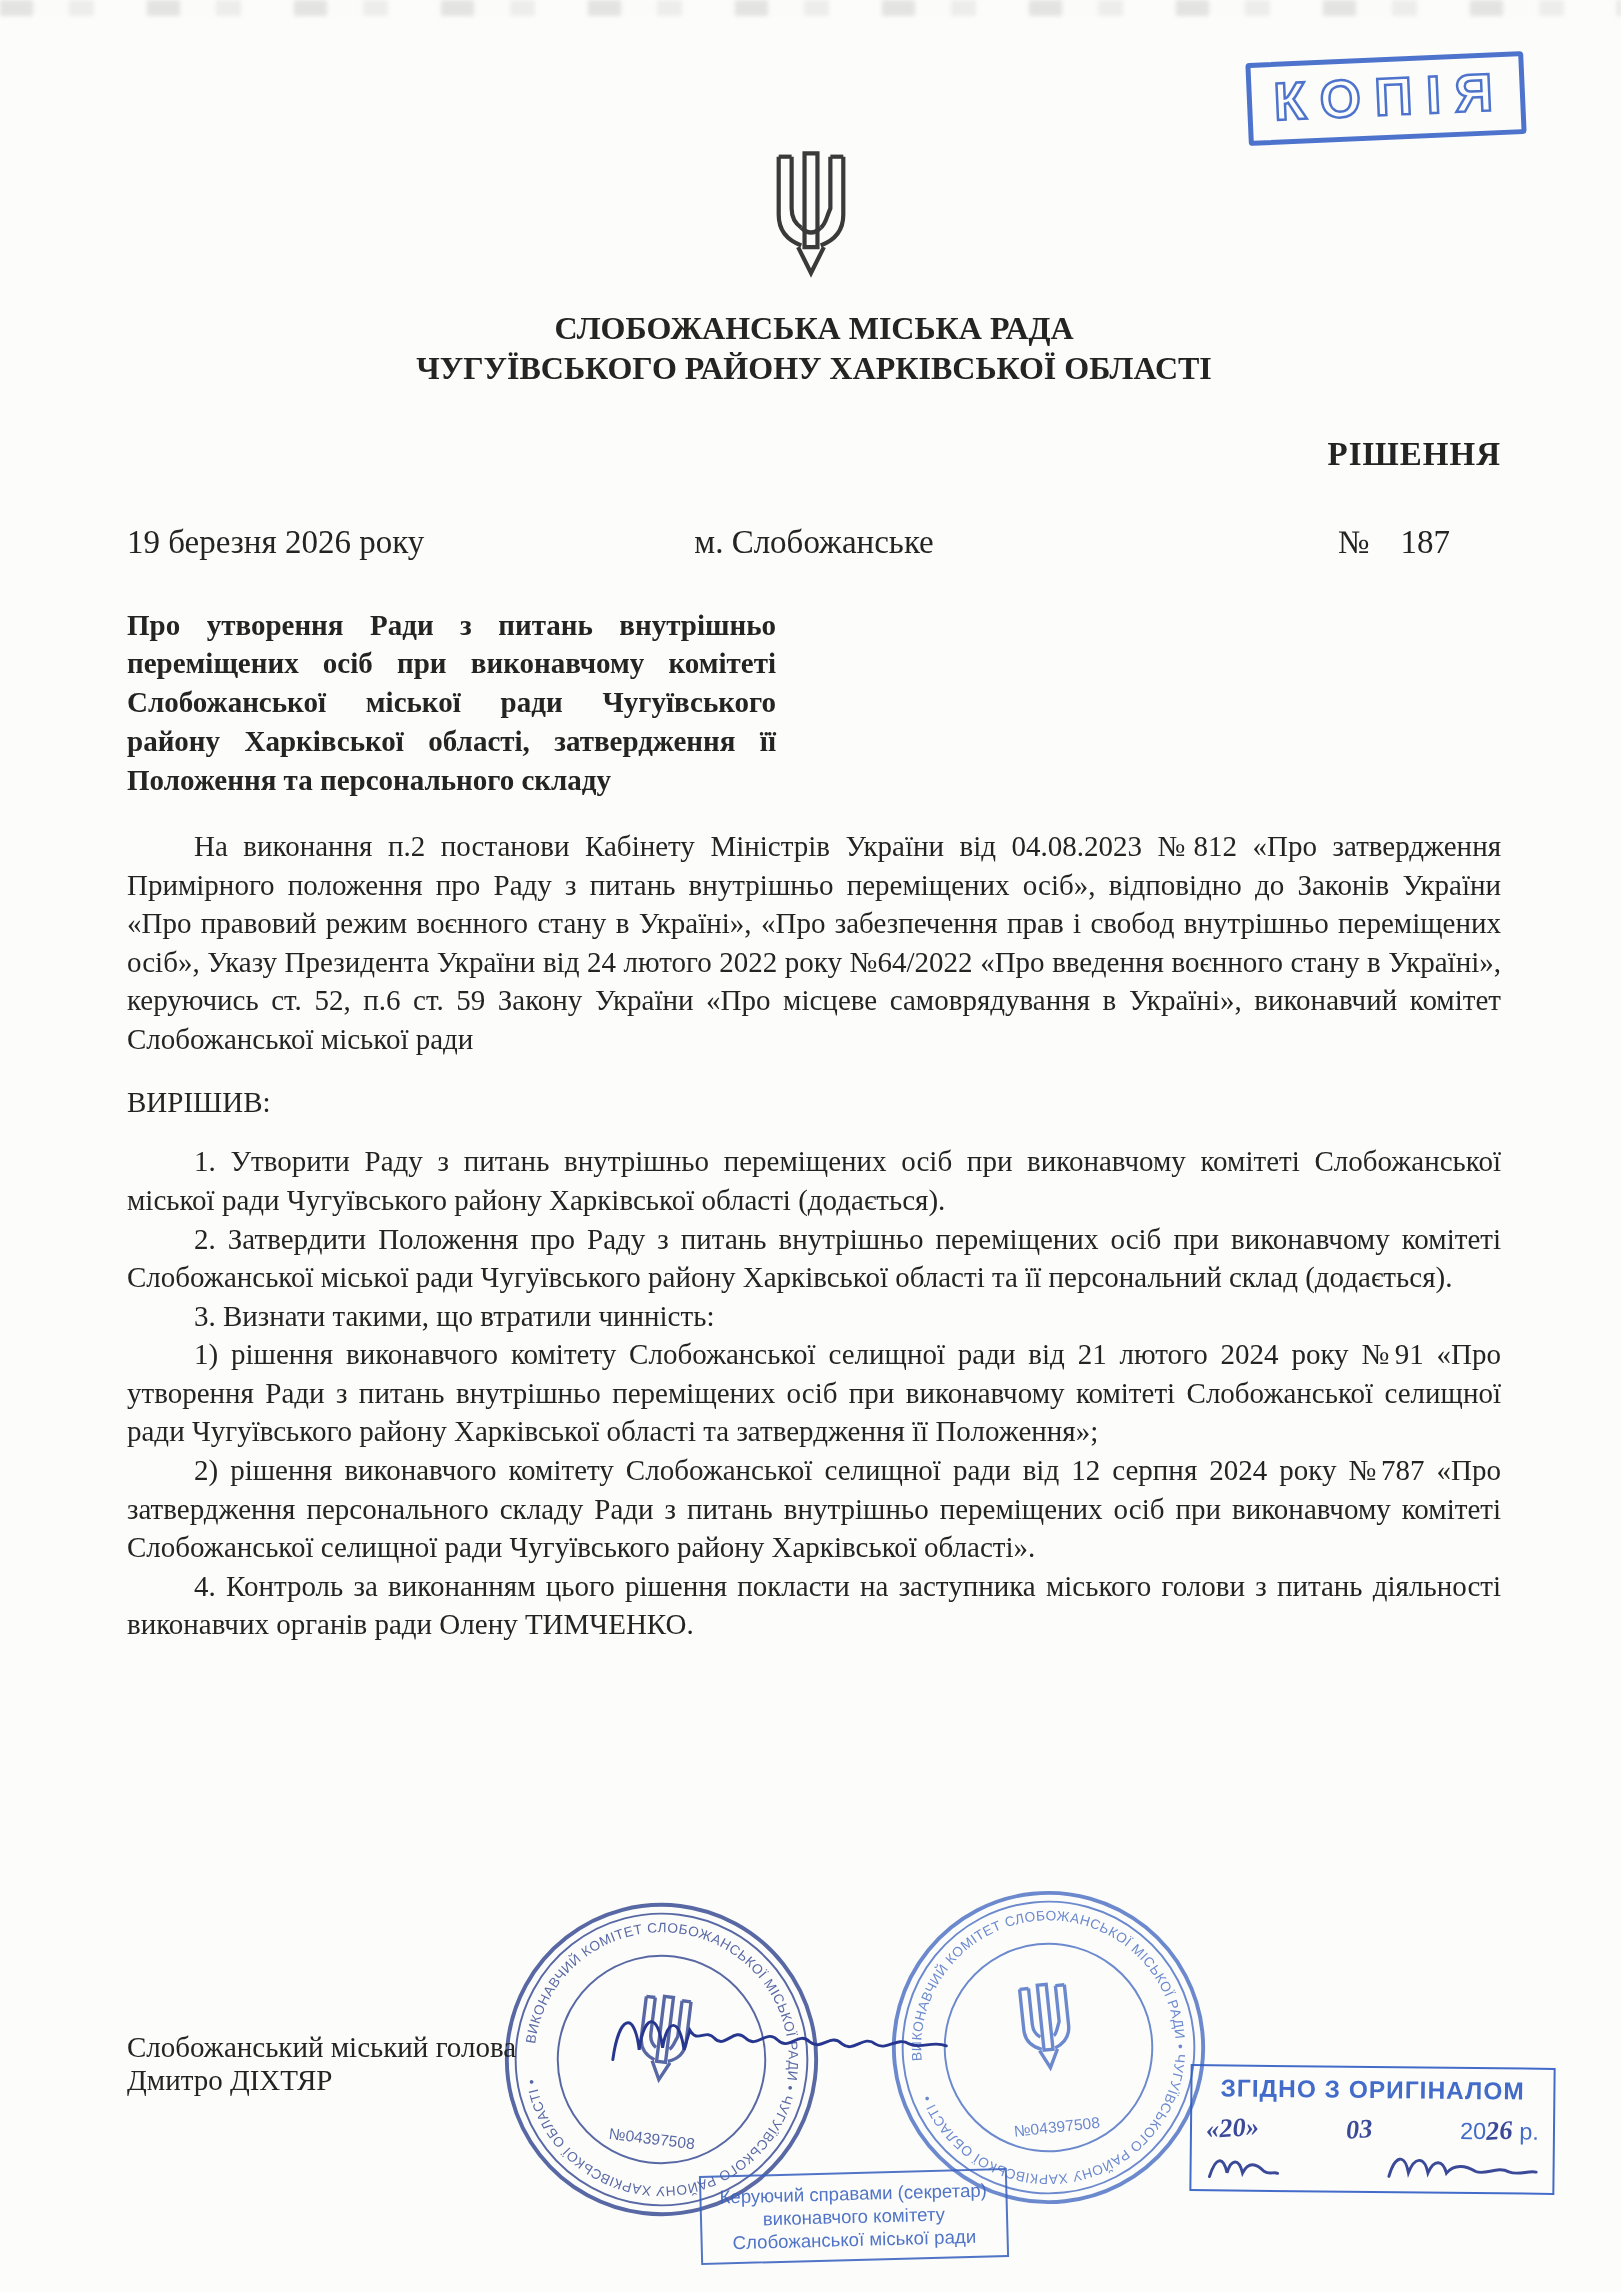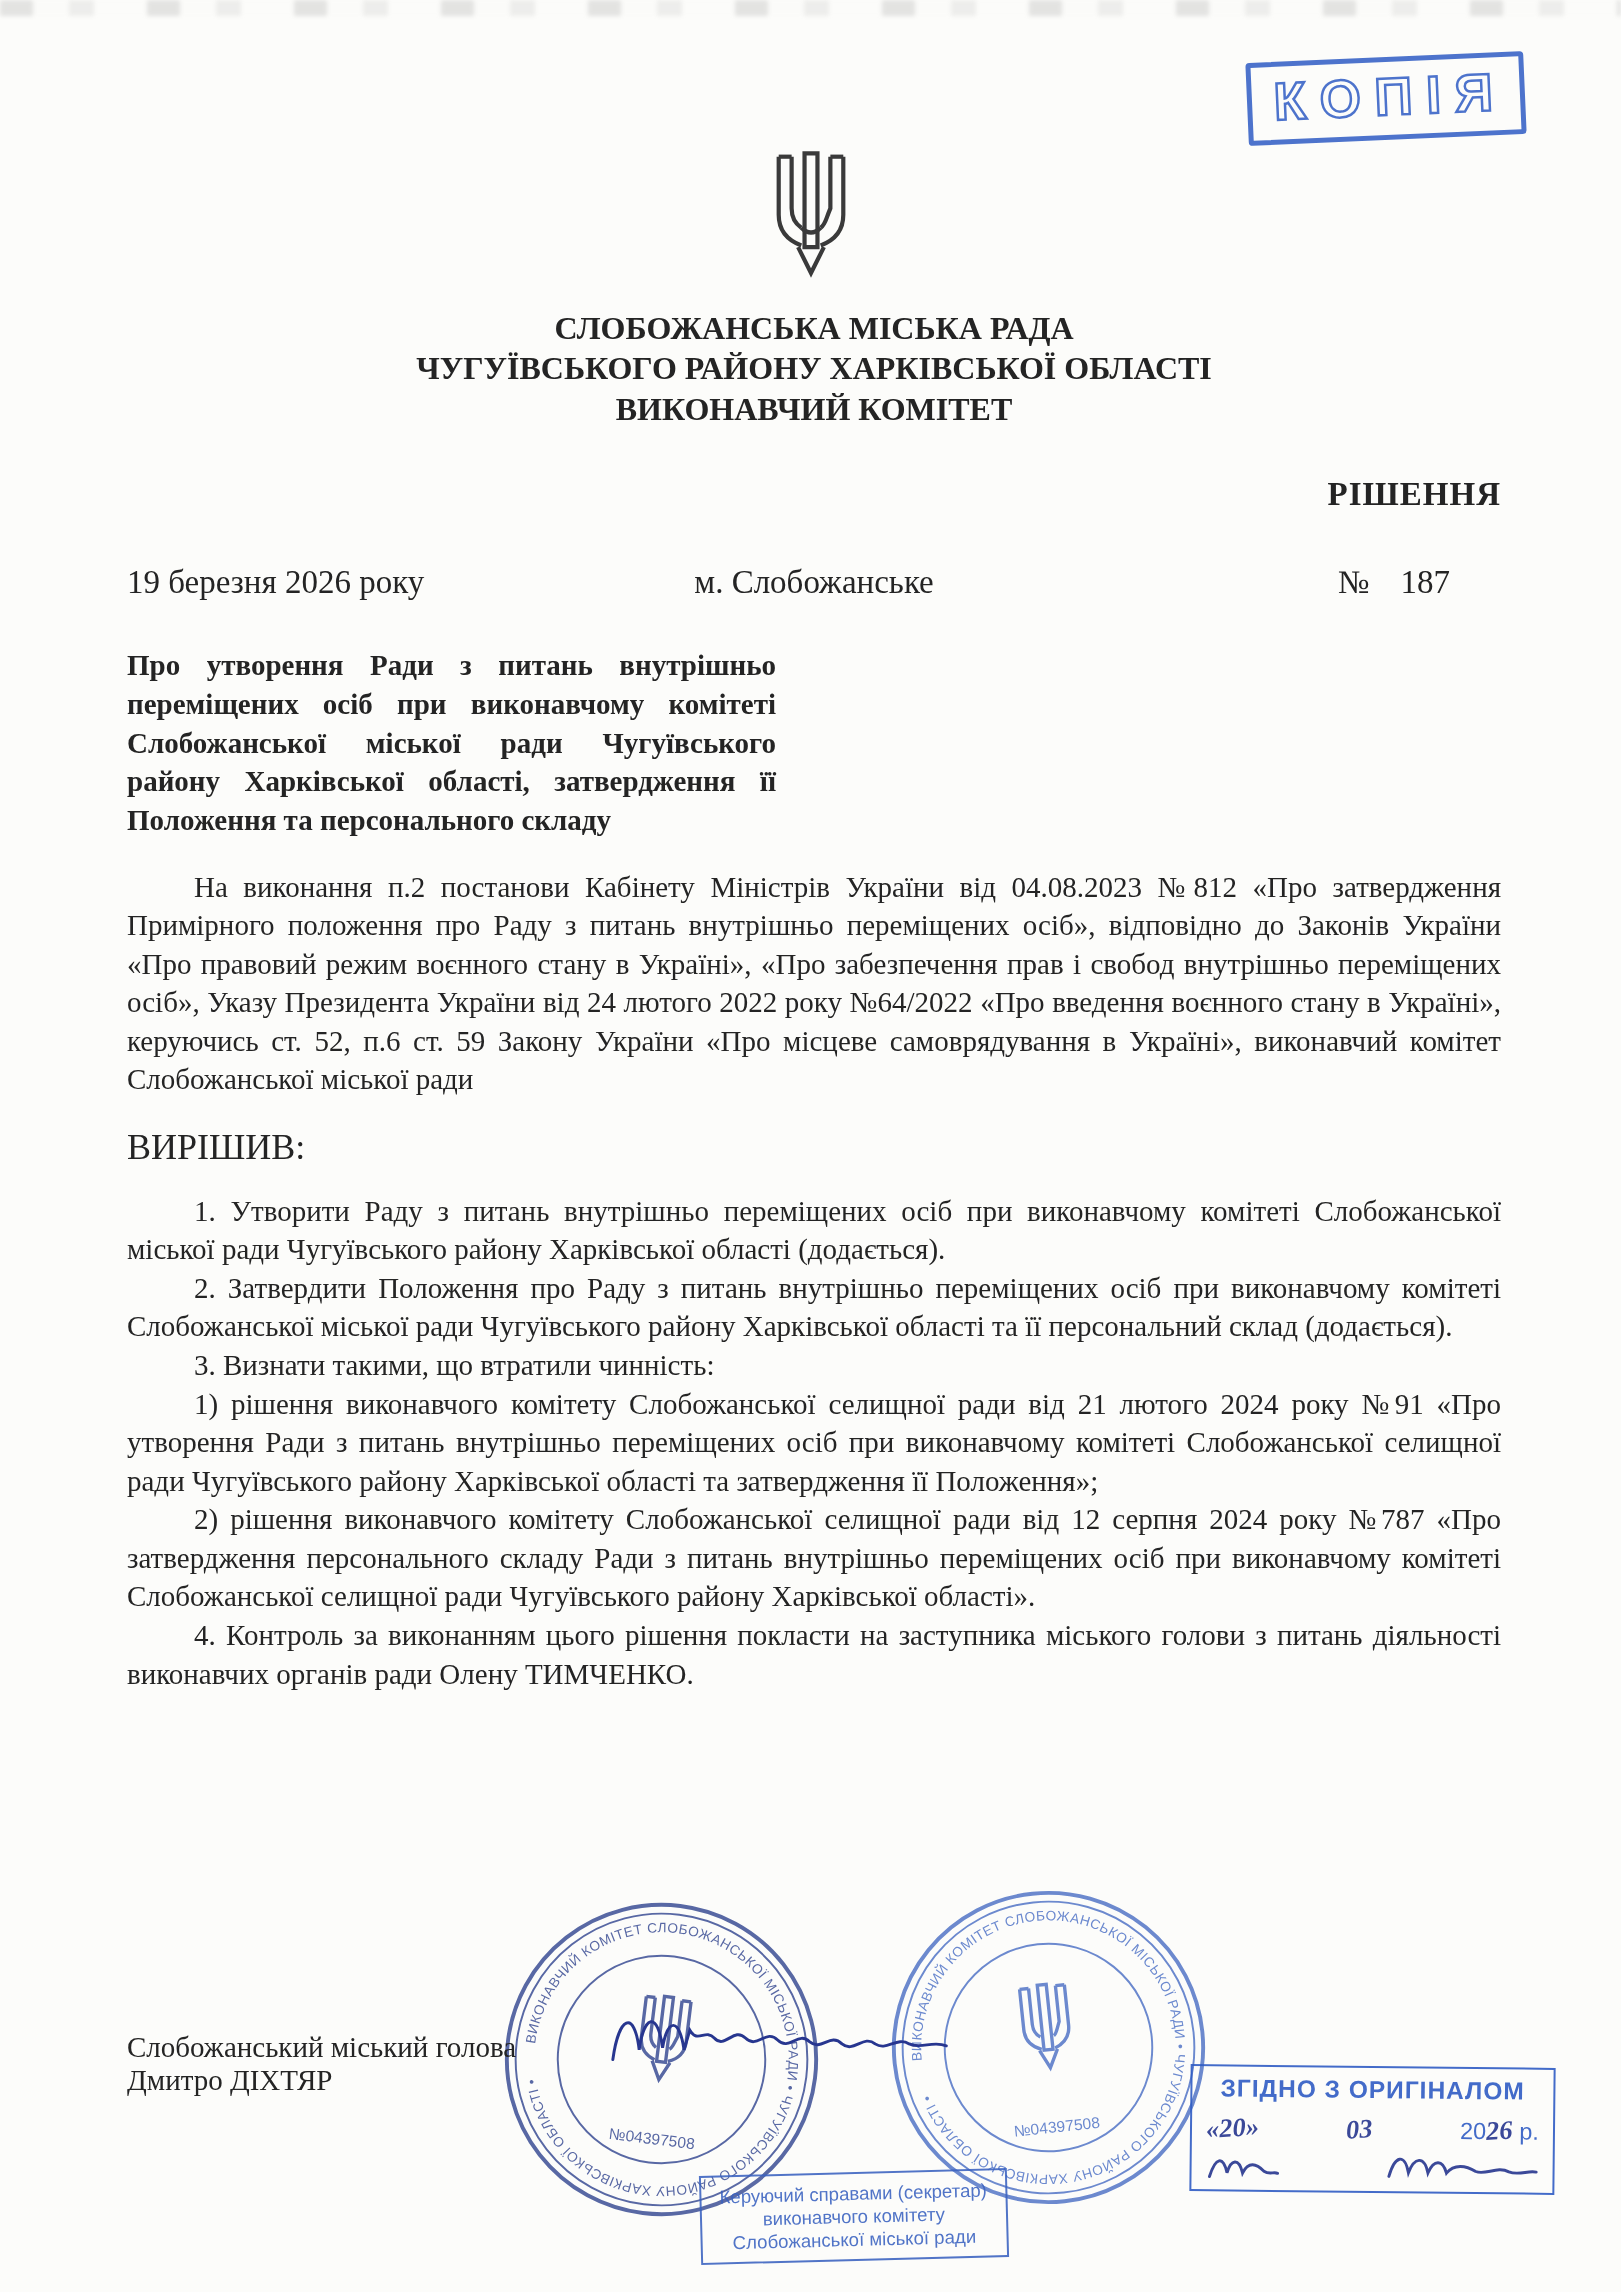--- a/index.html
+++ b/index.html
@@ -27,21 +27,21 @@
   .doc-type{margin-top:47px;text-align:right;font-weight:bold;font-size:33px;letter-spacing:1px;}
 
   .meta{margin-top:51px;display:grid;grid-template-columns:1fr auto 1fr;font-size:33px;align-items:baseline;}
   .meta .place{text-align:center;}
   .meta .num{justify-self:end;padding-right:51px;display:flex;gap:31px;}
 
   .subject{margin-top:45px;width:649px;font-weight:bold;font-size:29px;line-height:1.34;text-align:justify;}
 
   .para{font-size:29px;line-height:1.33;text-align:justify;text-indent:67px;margin:0;}
   .preamble{margin-top:27.4px;}
-  .resolved{margin:27.4px 0 23.5px;font-size:36px;}
+  .resolved{margin:27.4px 0 23.5px;font-size:29px;}
 
   
   .sig-row{position:absolute;left:127px;right:0;top:2031px;width:1376px;
         display:flex;justify-content:space-between;font-size:29px;z-index:3;flex-direction:column;}
   .sig-row .name{padding-right:78px;}
   .sig-main{position:absolute;left:606px;top:2001px;z-index:4;}
 
   
   .seal{position:absolute;z-index:2;}
   .seal svg{display:block;}
@@ -92,21 +92,20 @@
         <path d="M26 50 Q32 56 38 50"></path>
       </g>
     </svg>
   </div>
 
   <div class="content">
 
     <div class="org">
       <div>СЛОБОЖАНСЬКА МІСЬКА РАДА</div>
       <div>ЧУГУЇВСЬКОГО РАЙОНУ ХАРКІВСЬКОЇ ОБЛАСТІ</div>
-      <div>ВИКОНАВЧИЙ КОМІТЕТ</div>
     </div>
 
     <div class="doc-type">РІШЕННЯ</div>
 
     <div class="meta">
       <span>19 березня 2026 року</span>
       <span class="place">м. Слобожанське</span>
       <span class="num">
         <span>№</span>
         <span>187</span>

